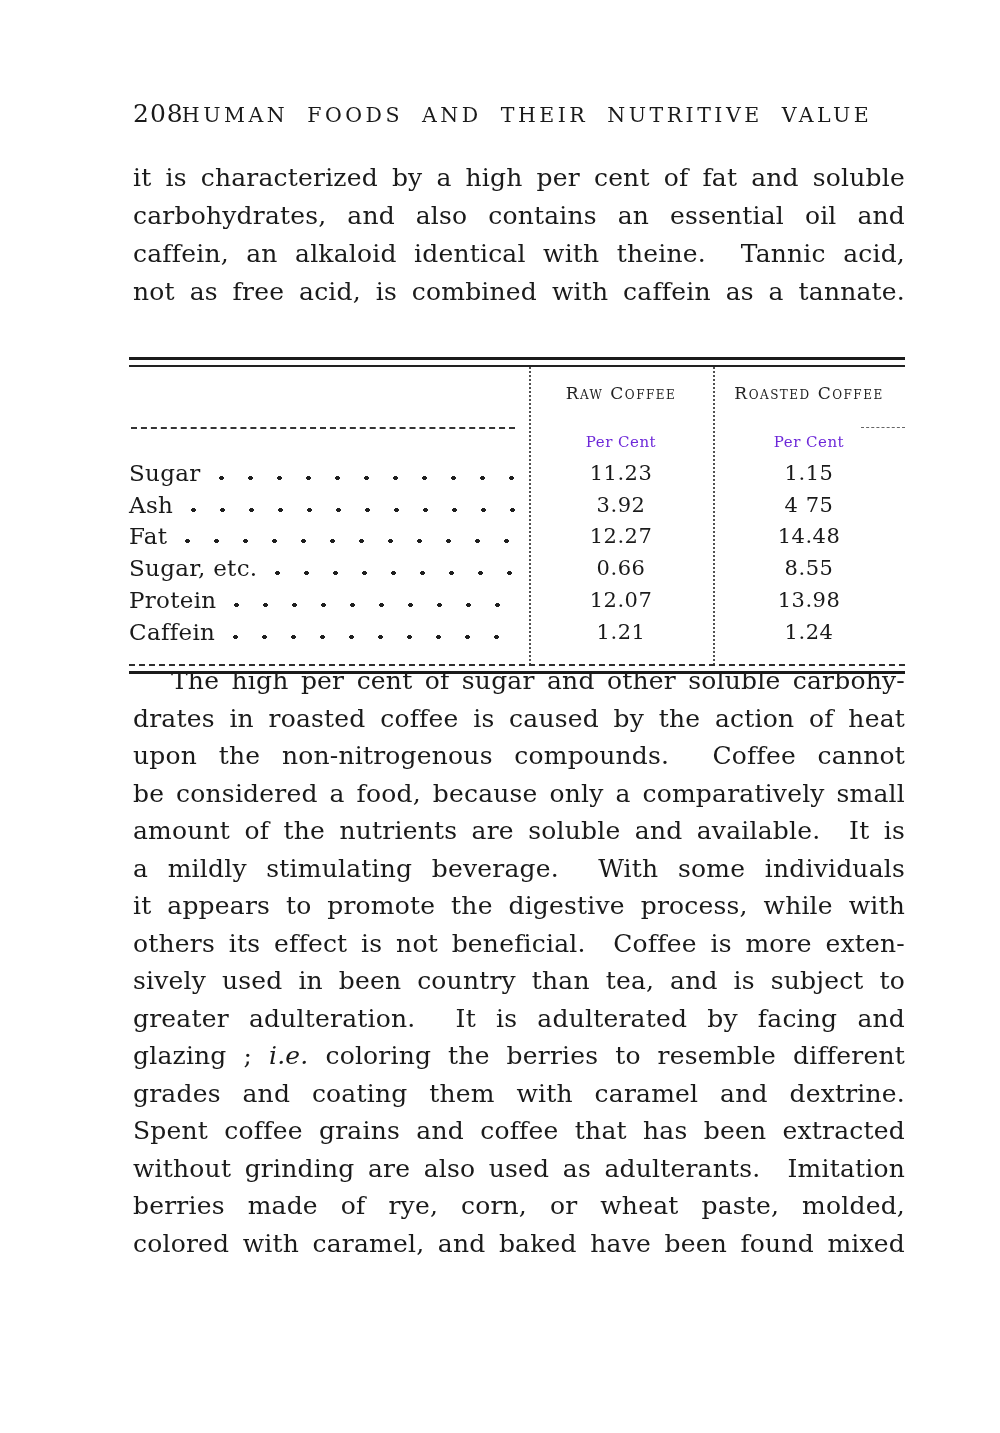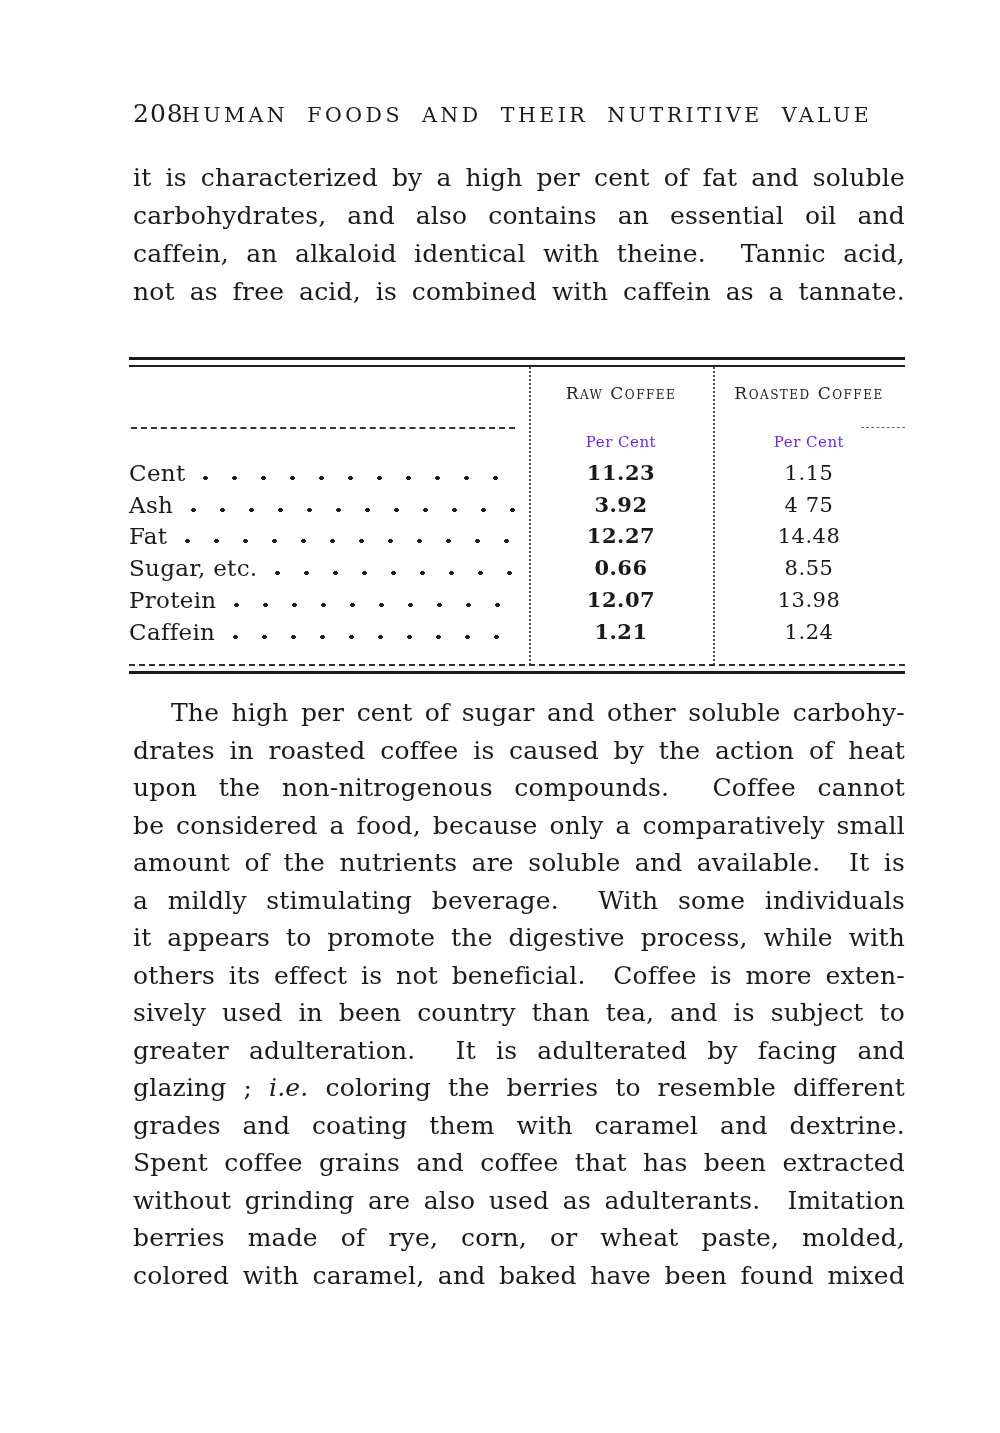--- a/index.html
+++ b/index.html
@@ -27,21 +27,21 @@
     position: absolute; left: 40px; right: 24px; top: 4px;
     text-align: center;
     font-size: 20.5px; line-height: 24px;
     letter-spacing: 3.5px; word-spacing: 9px;
     white-space: nowrap;
   }
 
   
   .para { position: absolute; left: 133px; width: 772px; }
   #para1 { top: 159px; }
-  #para2 { top: 694px; }
+  #para2 { top: 662px; }
   .bline {
     font-size: 25px;
     line-height: 38px;
     text-align: justify;
     text-align-last: justify;
     letter-spacing: 0.2px;
   }
   #para2 .bline { line-height: 37.5px; }
   .bline.indent { padding-left: 38px; }
   .bline em { font-style: italic; }
@@ -99,21 +99,21 @@
     align-self: flex-end;
     margin: 0 14px 7px 18px;
     background-image: radial-gradient(circle 2.2px at 2.5px 3px, #1f1f1f 96%, transparent);
     background-size: 29px 6px;
     background-repeat: repeat-x;
     background-position: left bottom;
   }
   .cell {
     font-size: 21px; line-height: 30px; text-align: center; letter-spacing: 0.5px;
   }
-  .cell.w-raw { width: 184px; font-weight: bold; }
+  .cell.w-raw { width: 184px; }
   .cell.w-roasted { width: 192px; }
 </style>
 </head>
 <body>
 
 <div class="page">
 
   <div class="running-head">
     <span class="page-num">208</span>
     <span class="head-title">HUMAN FOODS AND THEIR NUTRITIVE VALUE</span>
@@ -137,21 +137,21 @@
 
     <div class="midrule"></div>
     <div class="midrule-frag"></div>
 
     <div class="unit-label raw">Per Cent</div>
     <div class="unit-label roasted">Per Cent</div>
 
     <div class="rows">
       <div class="trow">
         <div class="stub">
-          <span class="rlabel">Cent</span>
+          <span class="rlabel">Sugar</span>
           <span class="leader"></span>
         </div>
         <div class="cell w-raw">11.23</div>
         <div class="cell w-roasted">1.15</div>
       </div>
       <div class="trow">
         <div class="stub">
           <span class="rlabel">Ash</span>
           <span class="leader"></span>
         </div>

